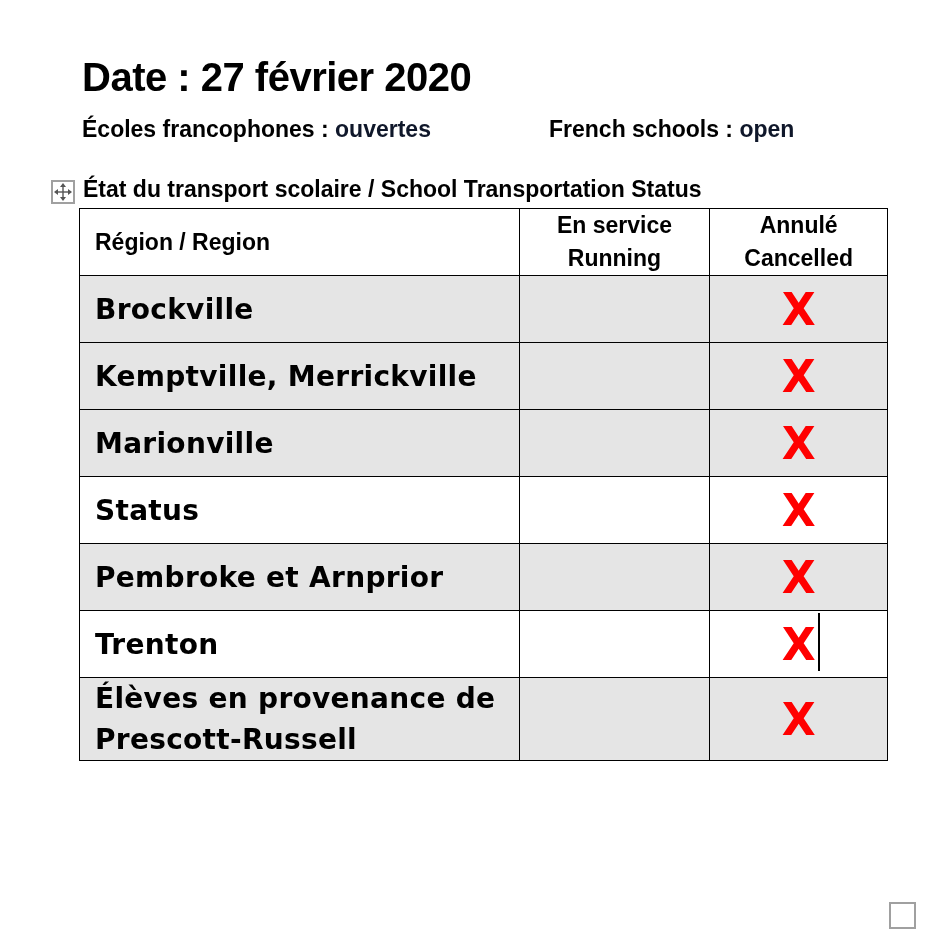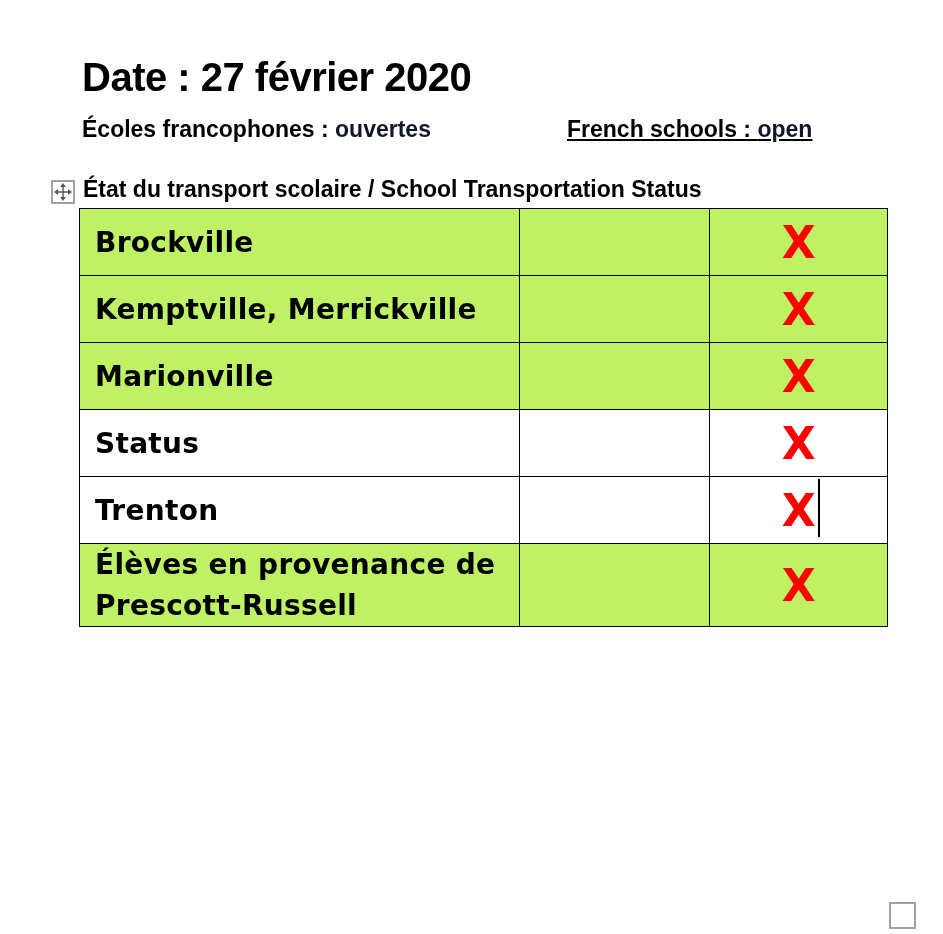--- a/index.html
+++ b/index.html
@@ -2,39 +2,39 @@
 <html><head>
 <meta charset="utf-8">
 <style>
   html, body { margin:0; padding:0; background:#ffffff; }
   body { width:943px; height:934px; position:relative; overflow:hidden;
          font-family:"Liberation Sans", "DejaVu Sans", sans-serif; color:#000; }
   .title { position:absolute; left:82px; top:26px; font-size:40px; font-weight:bold;
            letter-spacing:-0.5px; font-family:"Liberation Sans", sans-serif;margin-top:29px; }
   .status-line { position:absolute; top:116px; font-size:23px; font-weight:bold; }
   .status-fr { left:82px; }
-  .status-en { left:567px;text-decoration:underline; }
+  .status-en { left:549px; }
   .green { color:#0f172a; }
   .section-title { position:absolute; left:83px; top:176px; font-size:23px; font-weight:bold;text-align:center; }
   .move-handle { position:absolute; left:51px; top:180px; width:24px; height:24px;
                  border:2px solid #a0a0a0; box-sizing:border-box; background:#fff;
                  display:flex; align-items:center; justify-content:center; }
   table.status-table { position:absolute; left:79px; top:208px; border-collapse:collapse;
                        width:809px; table-layout:fixed; }
   table.status-table td, table.status-table th { border:1.5px solid #000; padding:0; }
   .col-region { width:438px; }
   .col-run { width:190px; }
   .col-cancel { width:177px; }
   th { font-size:23px; font-weight:bold; line-height:33px; }
   th.region-h { text-align:left; padding-left:15px !important; height:66px; }
   th.center-h { text-align:center; }
   td.region { font-size:28px; font-weight:bold; padding-left:15px !important;
               font-family:"DejaVu Sans", sans-serif; letter-spacing:0.3px; }
   tr.row td { height:66px; }
-  tr.row.shaded td { background:#bef264; }
+  tr.row.shaded td { background:#e5e5e5; }
   tr.row.tall td { height:81px; }
   td.region.two-line { line-height:41px; }
   td.mark { text-align:center; color:#ff0000; font-size:44px; font-weight:bold;
             font-family:"DejaVu Sans", sans-serif; position:relative; }
   .cursor { position:absolute; left:108px; top:2px; width:2px; height:58px; background:#000; }
   .resize-handle { position:absolute; left:889px; top:902px; width:27px; height:27px;
                    border:2px solid #a0a0a0; box-sizing:border-box; }
 </style>
 </head>
 <body>
@@ -65,37 +65,53 @@
 
 <div class="section-title">État du transport scolaire / School Transportation Status</div>
 
 <table class="status-table">
   <colgroup>
       <col class="col-region">
       <col class="col-run">
       <col class="col-cancel">
     </colgroup>
   <tbody>
+      <tr>
+    <th class="region-h">Région / Region</th>
+    <th class="center-h">
+      <div>En service</div>
+      <div>Running</div>
+    </th>
+    <th class="center-h">
+      <div>Annulé</div>
+      <div>Cancelled</div>
+    </th>
+  </tr>
   <tr class="row shaded">
     <td class="region">Brockville</td>
     <td></td>
     <td class="mark">X</td>
   </tr>
   <tr class="row shaded">
     <td class="region">Kemptville, Merrickville</td>
     <td></td>
     <td class="mark">X</td>
   </tr>
   <tr class="row shaded">
     <td class="region">Marionville</td>
     <td></td>
     <td class="mark">X</td>
   </tr>
   <tr class="row">
     <td class="region">Status</td>
+    <td></td>
+    <td class="mark">X</td>
+  </tr>
+  <tr class="row shaded">
+    <td class="region">Pembroke et Arnprior</td>
     <td></td>
     <td class="mark">X</td>
   </tr>
   <tr class="row">
     <td class="region">Trenton</td>
     <td></td>
     <td class="mark">
       <span>X</span>
       <span class="cursor"></span>
     </td>

